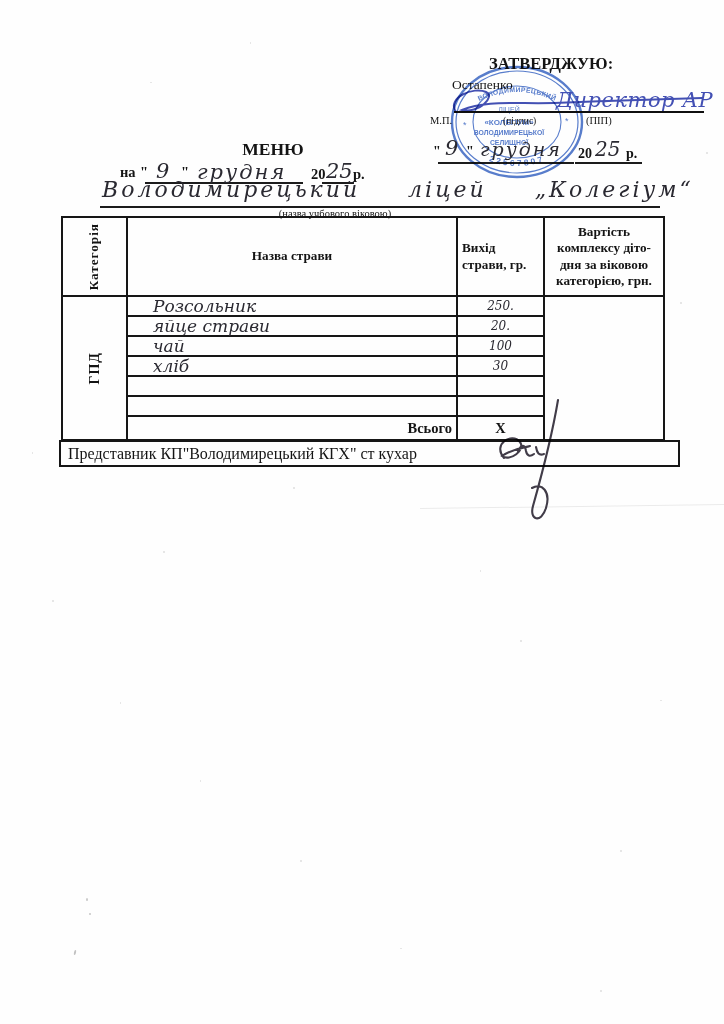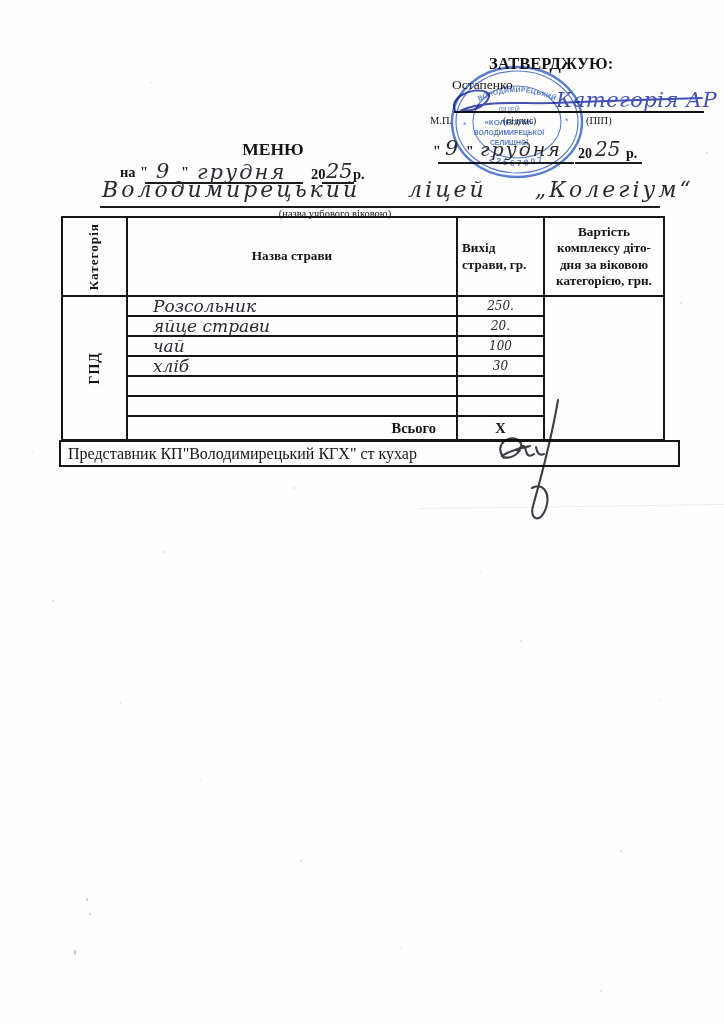--- a/index.html
+++ b/index.html
@@ -23,21 +23,21 @@
   .cell{border-right:2px solid #161616;border-bottom:2px solid #161616;box-sizing:border-box;
         overflow:visible;}
   .cell.last-col{border-right:none;}
   .cell.last-row{border-bottom:none;}
   .th{font-weight:bold;font-size:13.2px;line-height:1.25;display:flex;
       align-items:center;justify-content:center;text-align:center;}
   .vtext{writing-mode:vertical-rl;transform:rotate(180deg);letter-spacing:1px;}
   .dish-cell{font-size:17px;line-height:19px;padding-left:25px;white-space:nowrap;}
   .out-cell{font-size:12px;line-height:19px;text-align:center;font-style:italic;}
   .total-label{display:flex;align-items:center;justify-content:flex-end;
-               font-weight:bold;font-size:14.5px;padding-right:20px;}
+               font-weight:bold;font-size:14.5px;padding-right:4px;}
   .total-value{display:flex;align-items:center;justify-content:center;
                font-weight:bold;font-size:14.5px;}
   .footer-row{position:absolute;left:59px;top:440px;width:610px;height:23px;
               border:2px solid #161616;display:flex;align-items:center;
               padding-left:7px;font-size:16px;z-index:2;background:transparent;}
   .speck{position:absolute;border-radius:50%;background:#c4c4c4;opacity:.55;}
   .crease{position:absolute;left:420px;top:506px;width:304px;height:1px;background:#ebebeb;
           transform:rotate(-.8deg);}
 </style>
 </head>
@@ -70,21 +70,21 @@
       <text x="118" y="62" font-size="9">*</text>
       <text font-size="8.5" font-weight="bold" letter-spacing="2.5">
         <textPath href="#arcB" startOffset="50%" text-anchor="middle">22567807</textPath>
       </text>
     </g>
   </svg>
 
   <svg class="overlay-svg" style="left:444px;top:86px;width:270px;height:34px" viewBox="0 0 270 34">
     <path d="M12,26 C2,12 30,0 42,6 C52,11 34,28 18,24 C42,14 70,18 110,17 C160,15 215,13 258,12" fill="none" stroke="#4350b4" stroke-width="2" stroke-linecap="round"></path>
   </svg>
-  <div class="abs hw-blue" style="left:556px;top:88px;font-size:21px;z-index:5;letter-spacing:.5px">Категорія АР</div>
+  <div class="abs hw-blue" style="left:556px;top:88px;font-size:21px;z-index:5;letter-spacing:.5px">Директор АР</div>
   <div class="sigline" style="left:454px;top:111px;width:250px;z-index:4"></div>
 
   <div class="abs print" style="left:430px;top:115px;font-size:10.5px;z-index:2">М.П.</div>
   <div class="abs print" style="left:503px;top:116px;font-size:9.5px;z-index:2">(підпис)</div>
   <div class="abs print" style="left:586px;top:115px;font-size:10.5px;z-index:2">(ПІП)</div>
 
   <div class="abs print bold" style="left:433px;top:144px;font-size:14px;z-index:2">"</div>
   <div class="abs hw" style="left:445px;top:136px;font-size:21px;z-index:5">9</div>
   <div class="abs print bold" style="left:466px;top:144px;font-size:14px;z-index:2">"</div>
   <div class="abs hw" style="left:480px;top:138px;font-size:19px;letter-spacing:2px;z-index:5">грудня</div>

